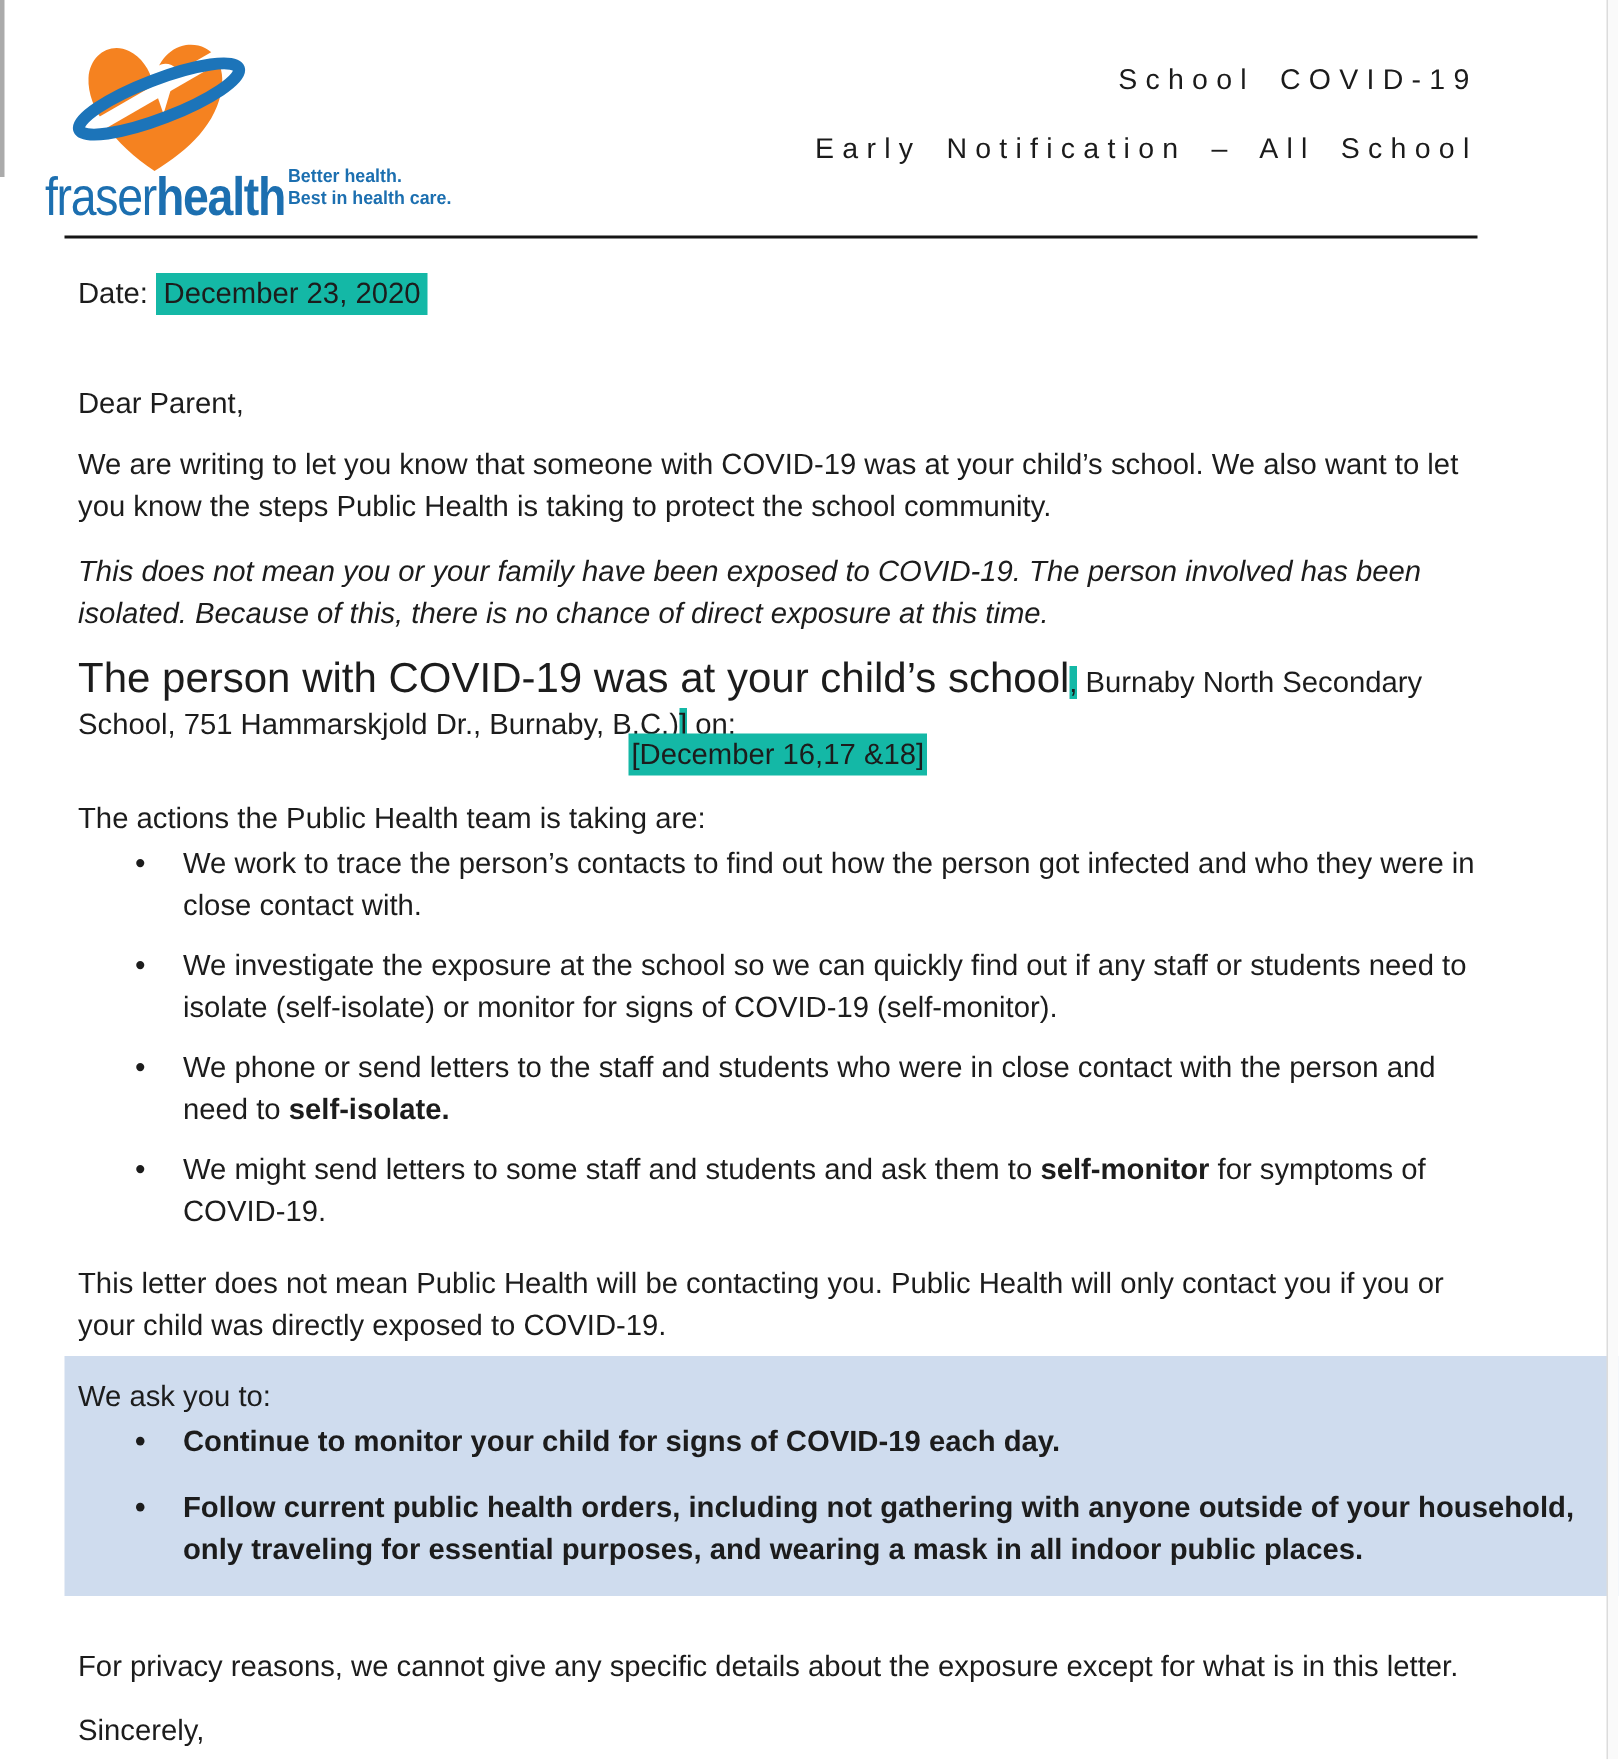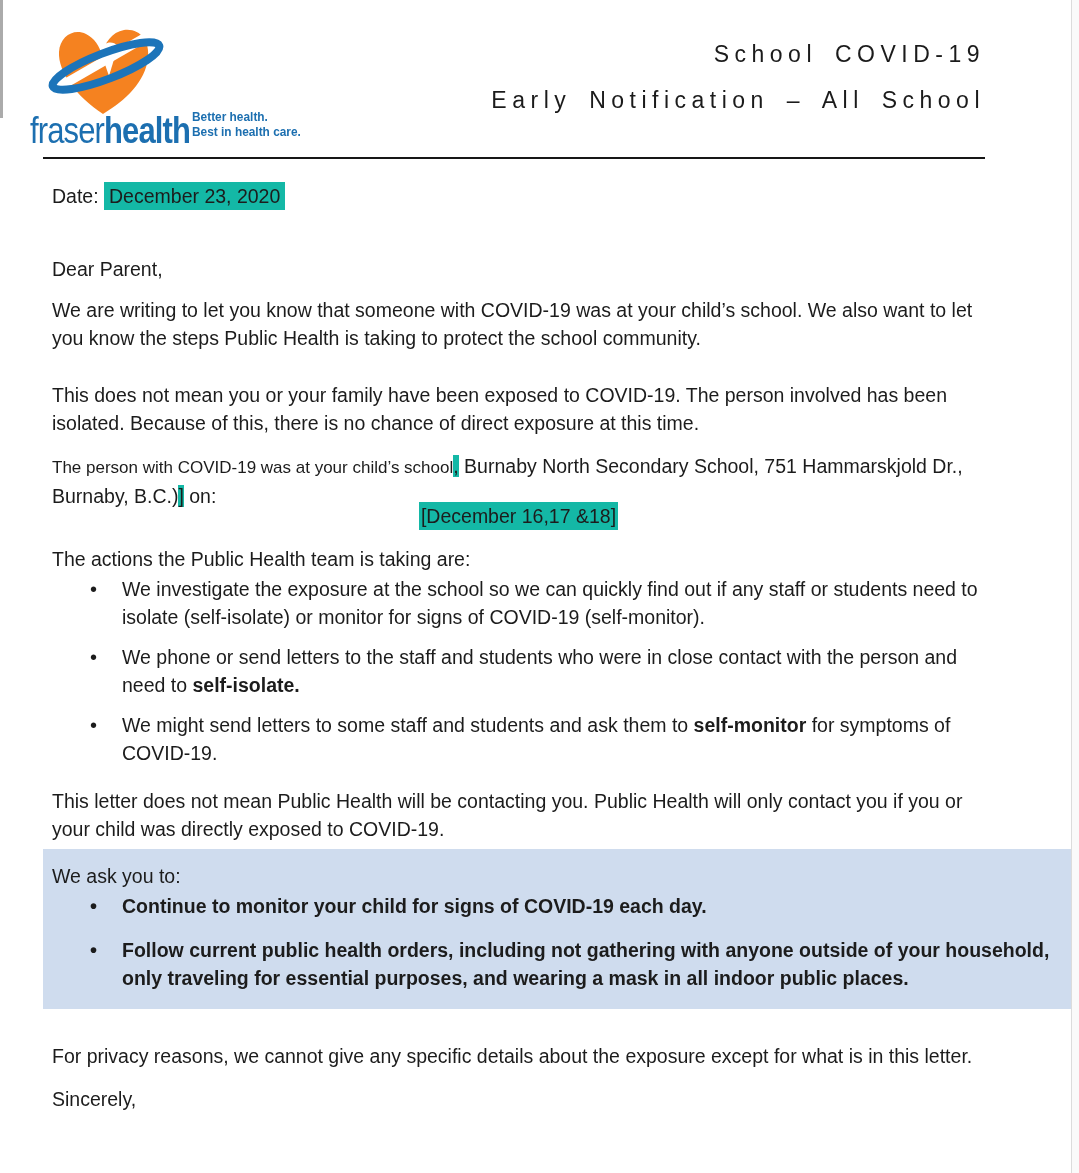--- a/index.html
+++ b/index.html
@@ -30,35 +30,35 @@
     white-space: nowrap;
   }
   .wordmark .wm-fraser { font-weight: 400; }
   .wordmark .wm-health { font-weight: 700; }
   .tagline {
     position: absolute; left: 162px; top: 102px;
     font-size: 12.5px; line-height: 15px; font-weight: 700; color: #1c6fb0;
     transform: scaleX(0.95); transform-origin: left center; white-space: nowrap;
   }
   .titles { position: absolute; right: 0; top: 40px; text-align: right; }
-  .title-line { font-size: 23px; line-height: 28px; letter-spacing: 5.5px; word-spacing: 6px; color: #1b1b1b; white-space: nowrap; }
+  .title-line { font-size: 19px; line-height: 28px; letter-spacing: 5.5px; word-spacing: 6px; color: #1b1b1b; white-space: nowrap; }
   .title-line.second { margin-top: 18px; }
 
   .rule { border: none; border-top: 2px solid #161616; margin: 0 0 0 -9px; width: 942px; }
 
   
   p, .line { font-size: 19.5px; line-height: 28px; margin: 0; }
   .date-line { margin-top: 23px; }
   .hl { background: #14b8a6; }
   .hl.pad { padding: 3px 5px; }
   .salutation { margin-top: 45px; }
   .para-intro { margin-top: 13px; }
-  .para-no-exposure { margin-top: 29px; }
+  .para-no-exposure { margin-top: 15px; font-style: italic; }
   .para-school { margin-top: 15px; }
-  .school-lead { font-size: 17px; }
+  .school-lead { font-size: 28px; }
   .dates-line { text-align: center; margin-top: -8px; }
   .dates-line .hl { padding: 3px 2px; }
   .actions-heading { margin-top: 15px; }
   ul.bullets { list-style: none; margin: 2px 0 0 0; padding: 0 0 0 70px; }
   ul.bullets li { position: relative; font-size: 19.5px; line-height: 28px; margin-bottom: 12px; }
   ul.bullets li:last-child { margin-bottom: 0; }
   ul.bullets li::before { content: "•"; position: absolute; left: -32px; top: 0; font-size: 20px; }
   .para-contact { margin-top: 20px; }
   .ask-panel {
     margin-top: 6px; margin-left: -9px; width: 1040px; box-sizing: border-box;
@@ -110,20 +110,21 @@
 
   <p class="para-no-exposure">This does not mean you or your family have been exposed to COVID-19. The person involved has been isolated. Because of this, there is no chance of direct exposure at this time.</p>
 
   <p class="para-school"><span class="school-lead">The person with COVID-19 was at your child’s school</span><span class="hl">,</span><span> Burnaby North Secondary School, 751 Hammarskjold Dr., Burnaby, B.C.)</span><span class="hl">]</span><span> on:</span></p>
 
   <p class="dates-line"><span class="hl">[December 16,17 &amp;18]</span></p>
 
   <p class="actions-heading">The actions the Public Health team is taking are:</p>
 
   <ul class="bullets">
+    <li><span>We work to trace the person’s contacts to find out how the person got infected and who they were in close contact with.</span></li>
     <li><span>We investigate the exposure at the school so we can quickly find out if any staff or students need to isolate (self-isolate) or monitor for signs of COVID-19 (self-monitor).</span></li>
     <li><span>We phone or send letters to the staff and students who were in close contact with the person and need to </span><b>self-isolate.</b></li>
     <li><span>We might send letters to some staff and students and ask them to </span><b>self-monitor</b><span> for symptoms of COVID-19.</span></li>
   </ul>
 
   <p class="para-contact">This letter does not mean Public Health will be contacting you. Public Health will only contact you if you or your child was directly exposed to COVID-19.</p>
 
   <div class="ask-panel">
     <p>We ask you to:</p>
     <ul class="bullets">

